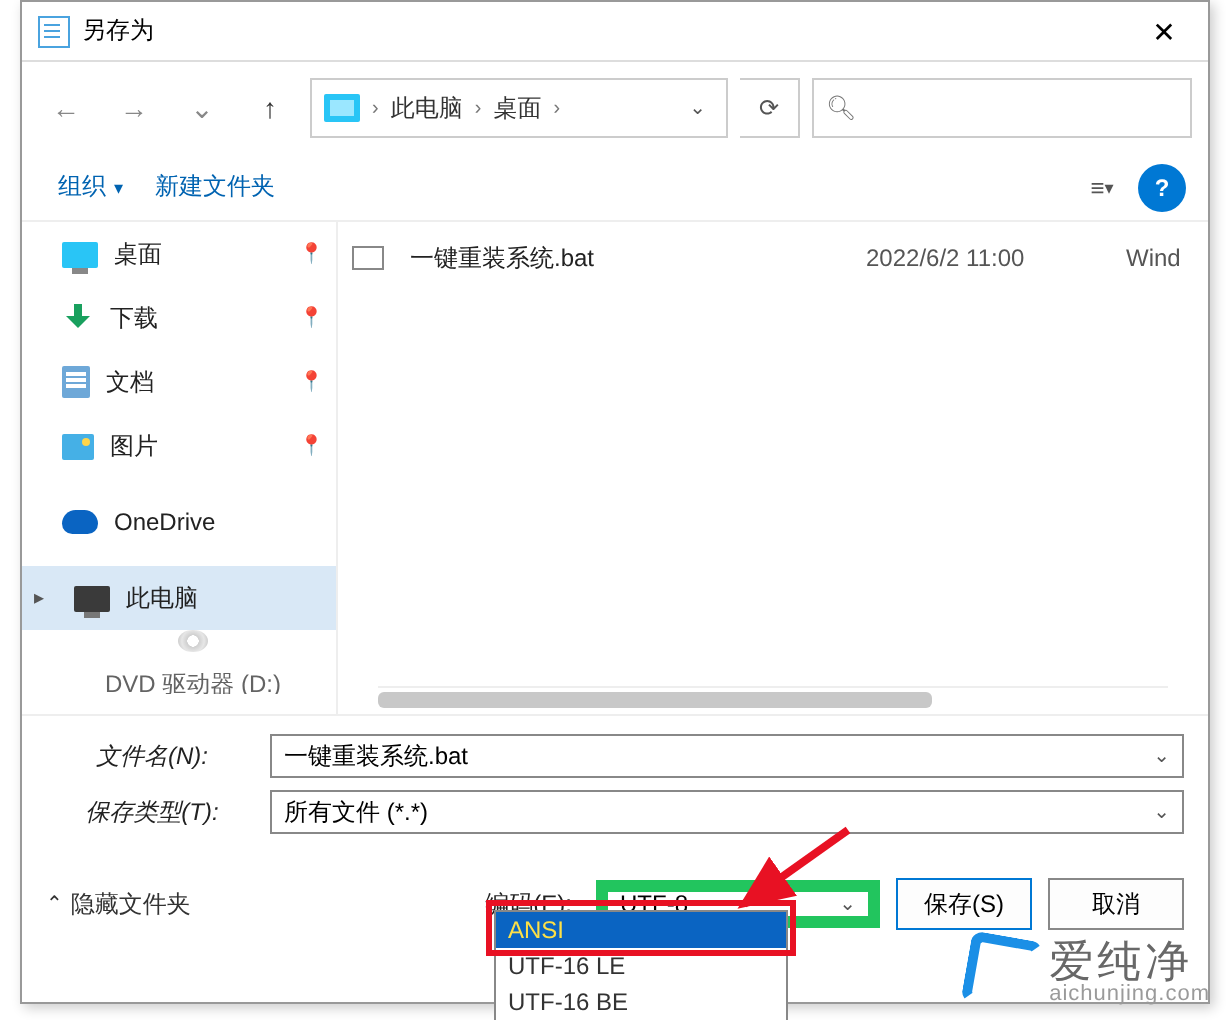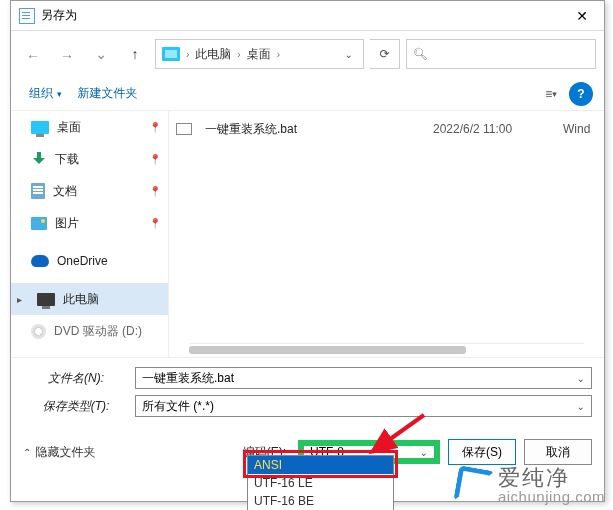--- a/index.html
+++ b/index.html
@@ -63,21 +63,21 @@
 .btn.primary { border-color: #0078d4; }
 .enc-dropdown { position: absolute; left: 247px; top: 455px; width: 147px; background: #fff; border: 1px solid #888; z-index: 5; }
 .enc-opt { height: 18px; display: flex; align-items: center; padding: 0 6px; color: #333; }
 .enc-opt.selected { background: #0a64c2; color: #fde047; }
 .red-box { position: absolute; left: 243px; top: 450px; width: 155px; height: 28px; border: 3px solid #e81123; z-index: 6; pointer-events: none; }
 .arrow-svg { position: absolute; left: 364px; top: 410px; z-index: 6; pointer-events: none; }
 .watermark { position: absolute; right: 8px; bottom: 6px; display: flex; align-items: center; gap: 6px; z-index: 7; pointer-events: none; }
 .wm-logo { width: 36px; height: 36px; border: 5px solid #1b8fe6; border-radius: 6px; border-right-color: transparent; border-bottom-color: transparent; transform: rotate(10deg); }
 .wm-text { display: flex; flex-direction: column; line-height: 1; }
 .wm-cn { font-size: 22px; color: #686868; letter-spacing: 2px; font-weight: 300; }
-.wm-en { font-size: 15px; color: #9a9a9a; letter-spacing: 0.5px; }
+.wm-en { font-size: 11px; color: #9a9a9a; letter-spacing: 0.5px; }
 
 .ic-monitor { width: 18px; height: 13px; background: #29c5f6; position: relative; border-radius: 1px; }
 .ic-monitor::after { content:""; position:absolute; left:5px; bottom:-3px; width:8px; height:3px; background:#888; }
 .ic-down { width: 16px; height: 14px; position: relative; }
 .ic-down::before { content:""; position:absolute; left:6px; top:0; width:4px; height:8px; background:#19a05e; }
 .ic-down::after { content:""; position:absolute; left:2px; top:6px; border-left:6px solid transparent; border-right:6px solid transparent; border-top:6px solid #19a05e; }
 .ic-doc { width: 14px; height: 16px; background:#6ea8d8; border-radius:1px; position:relative; }
 .ic-doc::after { content:""; position:absolute; left:2px; top:3px; width:10px; height:2px; background:#fff; box-shadow: 0 3px 0 #fff, 0 6px 0 #fff; }
 .ic-pic { width: 16px; height: 13px; background:#45b0e6; position:relative; border-radius:1px; }
 .ic-pic::after { content:""; position:absolute; right:2px; top:2px; width:4px; height:4px; background:#ffd54a; border-radius:50%; }
@@ -160,21 +160,21 @@
       <div class="side-item">
         <span class="ic-cloud"></span>
         <span>OneDrive</span>
       </div>
       <div class="side-space"></div>
       <div class="side-item selected">
         <span class="side-caret">▸</span>
         <span class="ic-pc"></span>
         <span>此电脑</span>
       </div>
-      <div class="side-item" style="opacity:.7;">
+      <div class="side-item" style="opacity:.7;flex-direction:column;">
         <span class="ic-dvd"></span>
         <span style="white-space:nowrap;overflow:hidden;text-overflow:clip;">DVD 驱动器 (D:)</span>
       </div>
     </div>
 
     <div class="filelist">
       <div class="flrow">
         <div class="cb">
             <span class="doc-icon"></span>
           </div>

